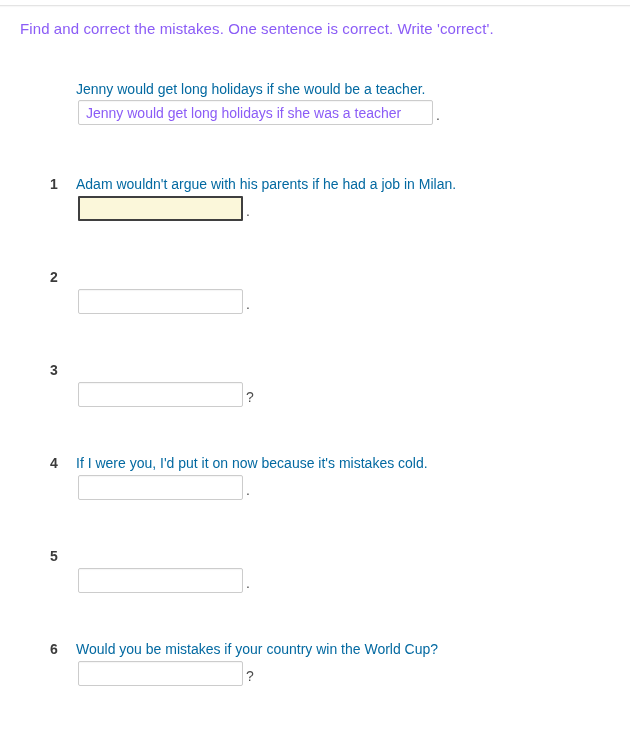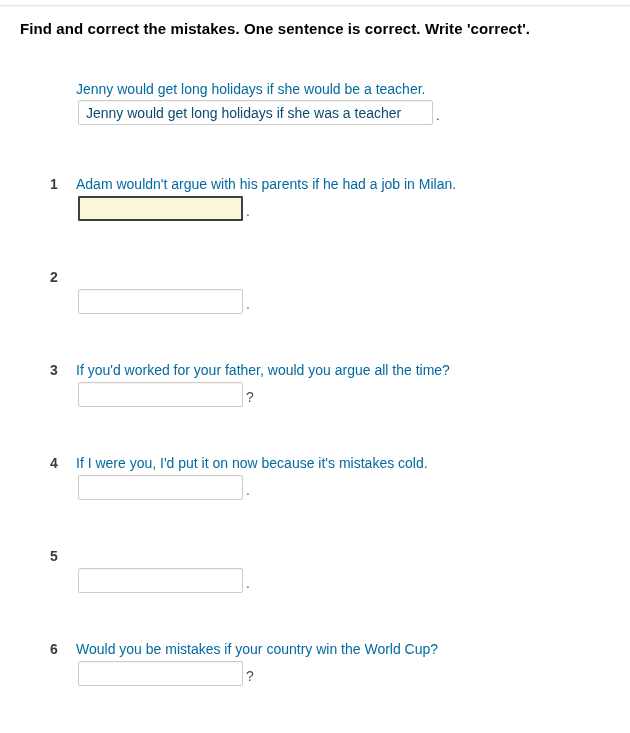--- a/index.html
+++ b/index.html
@@ -17,23 +17,23 @@
   }
   .topbar {
     height: 5px;
     background: #ffffff;
     border-bottom: 1px solid #e4e4e4;
     box-shadow: 0 1px 1px rgba(0,0,0,0.03);
   }
   .exercise-title {
     margin: 14px 20px 0 20px;
     font-size: 15px;
-    font-weight: bold;
+    font-weight: normal;
     line-height: 17px;
-    color: #000000;
+    color: #8b5cf6;
     letter-spacing: 0.1px;
   }
   .example {
     margin: 43px 0 0 76px;
   }
   .sentence-text {
     font-size: 14px;
     line-height: 19px;
     color: #0369a1;
   }
@@ -48,21 +48,21 @@
   .answer-input {
     width: 165px;
     height: 25px;
     box-sizing: border-box;
     border: 1px solid #cccccc;
     border-radius: 2px;
     background: #ffffff;
     box-shadow: inset 0 1px 1px rgba(0,0,0,0.04);
     font-family: "Liberation Sans", "DejaVu Sans", sans-serif;
     font-size: 14px;
-    color: #0c4a6e;
+    color: #8b5cf6;
     padding: 0 7px;
     outline: none;
   }
   .answer-input.wide {
     width: 355px;
   }
   .answer-input.focused {
     background: #fbf7da;
     border: 2px solid #3f3f3f;
     border-radius: 1px;
@@ -138,21 +138,20 @@
       </div>
       <div class="input-row">
         <input type="text" class="answer-input" value="" style="">
         <span class="punct">.</span>
       </div>
     </div>
 
     <div class="item">
       <div class="sentence-row">
         <span class="item-number">3</span>
-        <span class="sentence-text">If you'd worked for your father, would you argue all the time?</span>
       </div>
       <div class="input-row">
         <input type="text" class="answer-input" value="" style="">
         <span class="punct">?</span>
       </div>
     </div>
 
     <div class="item">
       <div class="sentence-row">
         <span class="item-number">4</span>

